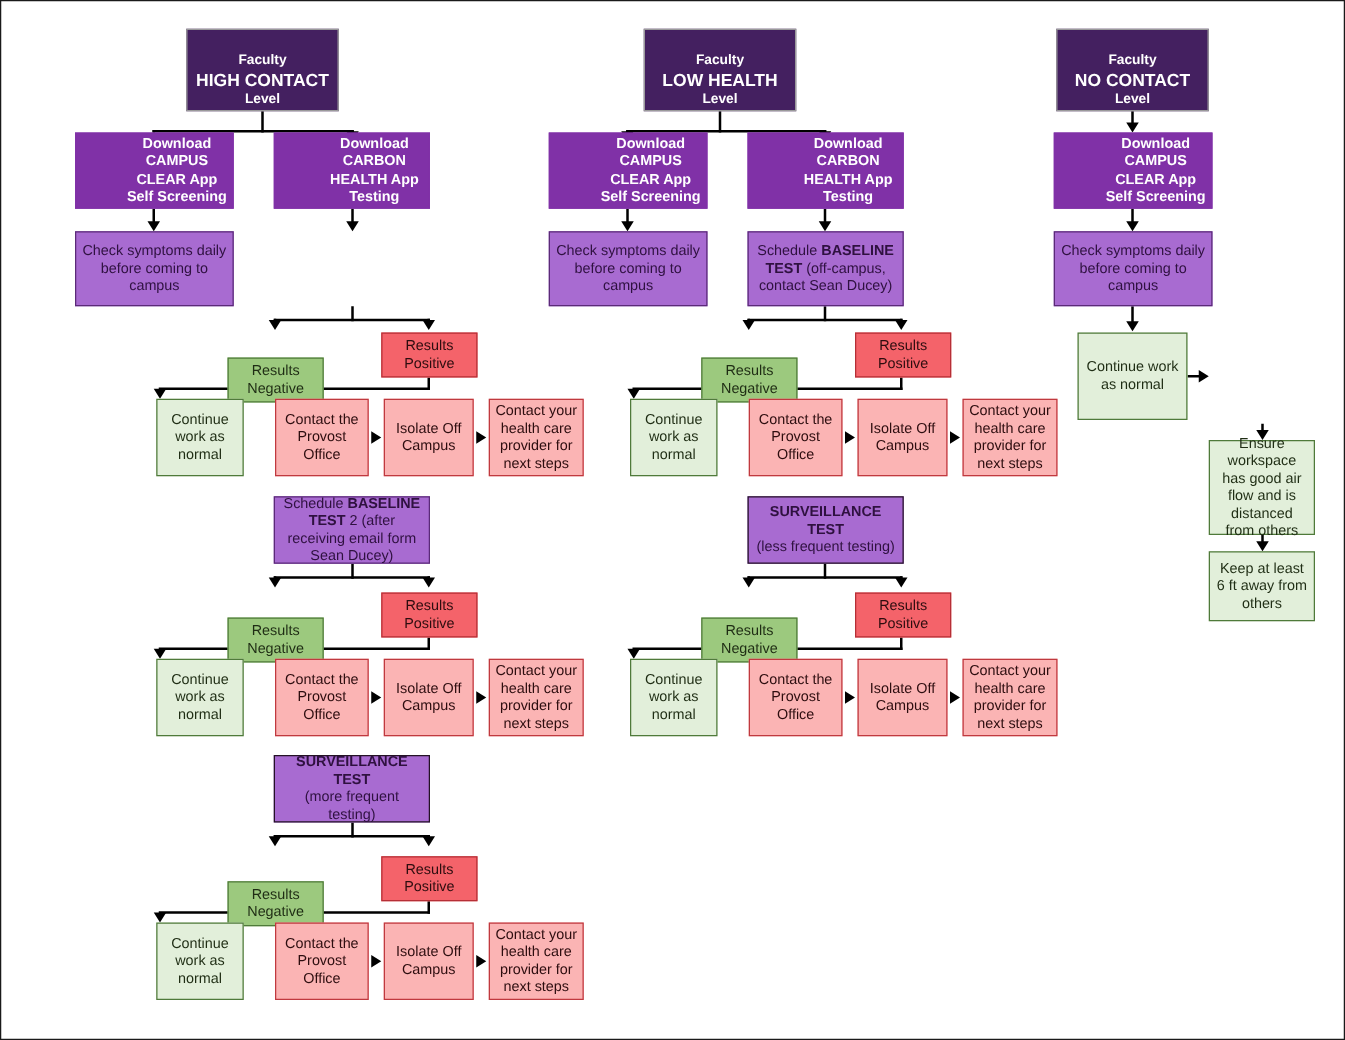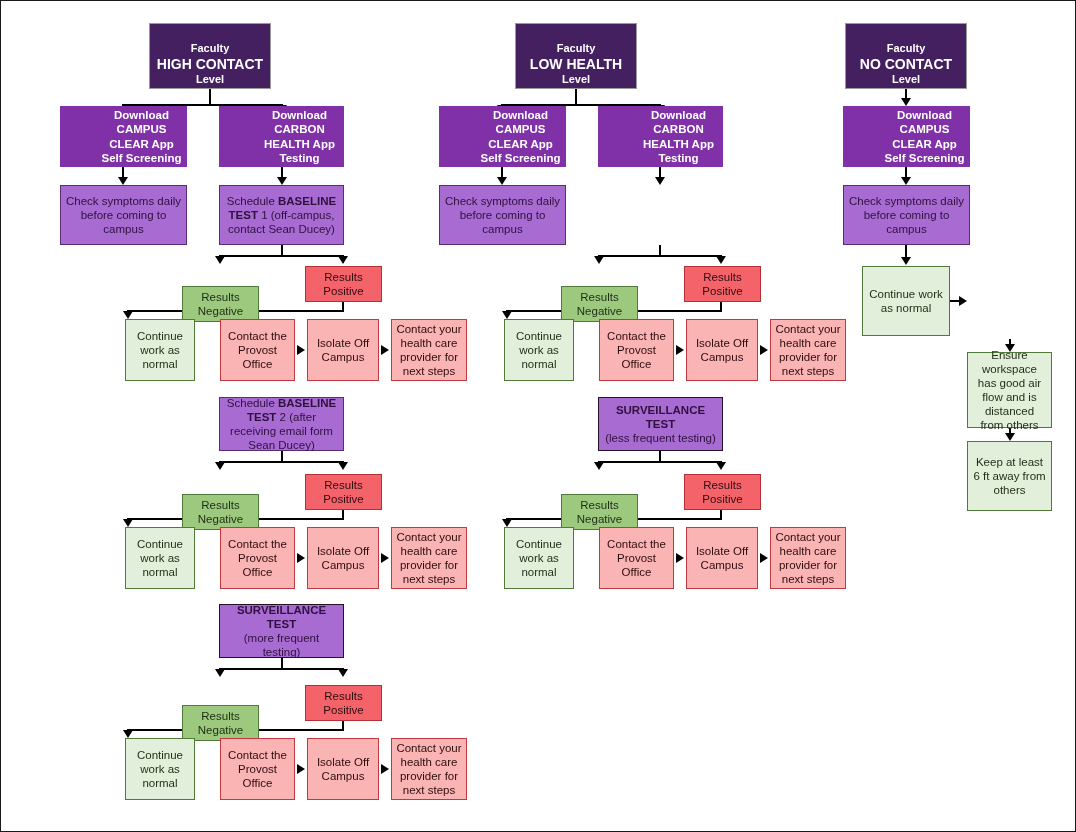--- a/index.html
+++ b/index.html
@@ -154,25 +154,20 @@
 
   <div class="conn" style="left:121px; top:166px; width:2px; height:12px;"></div>
   <div class="arrow-down" style="left:117px; top:176px;"></div>
   <div class="conn" style="left:280px; top:166px; width:2px; height:12px;"></div>
   <div class="arrow-down" style="left:276px; top:176px;"></div>
 
   <div class="node s-lilac" style="left:59px; top:184px; width:127px; height:60px;">
     <span class="txt">Check symptoms daily before coming to campus</span>
   </div>
 
-  <div class="node s-lilac" style="left:218px; top:184px; width:125px; height:60px;">
-    <span class="txt">
-      <span>Schedule </span><span class="b">BASELINE TEST</span><span> 1 (off-campus, contact Sean Ducey)</span>
-    </span>
-  </div>
 
   <div class="conn" style="left:280px; top:244px; width:2px; height:12px;"></div>
   <div class="conn" style="left:218px; top:254px; width:125px; height:2px;"></div>
   <div class="conn" style="left:218px; top:254px; width:2px; height:4px;"></div>
   <div class="conn" style="left:341px; top:254px; width:2px; height:4px;"></div>
   <div class="arrow-down" style="left:214px; top:255px;"></div>
   <div class="arrow-down" style="left:337px; top:255px;"></div>
 
   <div class="node s-greenmid" style="left:181px; top:265px; width:77px; height:36px;">
     <span class="txt">Results Negative</span>
@@ -315,20 +310,25 @@
   </div>
 
   <div class="conn" style="left:500px; top:166px; width:2px; height:12px;"></div>
   <div class="arrow-down" style="left:496px; top:176px;"></div>
   <div class="conn" style="left:658px; top:166px; width:2px; height:12px;"></div>
   <div class="arrow-down" style="left:654px; top:176px;"></div>
 
   <div class="node s-lilac" style="left:438px; top:184px; width:127px; height:60px;">
     <span class="txt">Check symptoms daily before coming to campus</span>
   </div>
+  <div class="node s-lilac" style="left:597px; top:184px; width:125px; height:60px;">
+    <span class="txt">
+      <span>Schedule </span><span class="b">BASELINE TEST</span><span> (off-campus, contact Sean Ducey)</span>
+    </span>
+  </div>
 
   <div class="conn" style="left:658px; top:244px; width:2px; height:12px;"></div>
   <div class="conn" style="left:597px; top:254px; width:124px; height:2px;"></div>
   <div class="conn" style="left:597px; top:254px; width:2px; height:4px;"></div>
   <div class="conn" style="left:719px; top:254px; width:2px; height:4px;"></div>
   <div class="arrow-down" style="left:593px; top:255px;"></div>
   <div class="arrow-down" style="left:715px; top:255px;"></div>
 
   <div class="node s-greenmid" style="left:560px; top:265px; width:77px; height:36px;">
     <span class="txt">Results Negative</span>
@@ -433,17 +433,17 @@
 
   <div class="conn" style="left:1008px; top:338px; width:2px; height:8px;"></div>
   <div class="arrow-down" style="left:1004px; top:343px;"></div>
 
   <div class="node s-greenpale" style="left:966px; top:351px; width:85px; height:76px;">
     <span class="txt">Ensure workspace has good air flow and is distanced from others</span>
   </div>
   <div class="conn" style="left:1008px; top:427px; width:2px; height:8px;"></div>
   <div class="arrow-down" style="left:1004px; top:432px;"></div>
 
-  <div class="node s-greenpale" style="left:966px; top:440px; width:85px; height:70px;">
+  <div class="node s-greenpale" style="left:966px; top:440px; width:85px; height:56px;">
     <span class="txt">Keep at least 6 ft away from others</span>
   </div>
 
 </div>
 
 </body></html>

